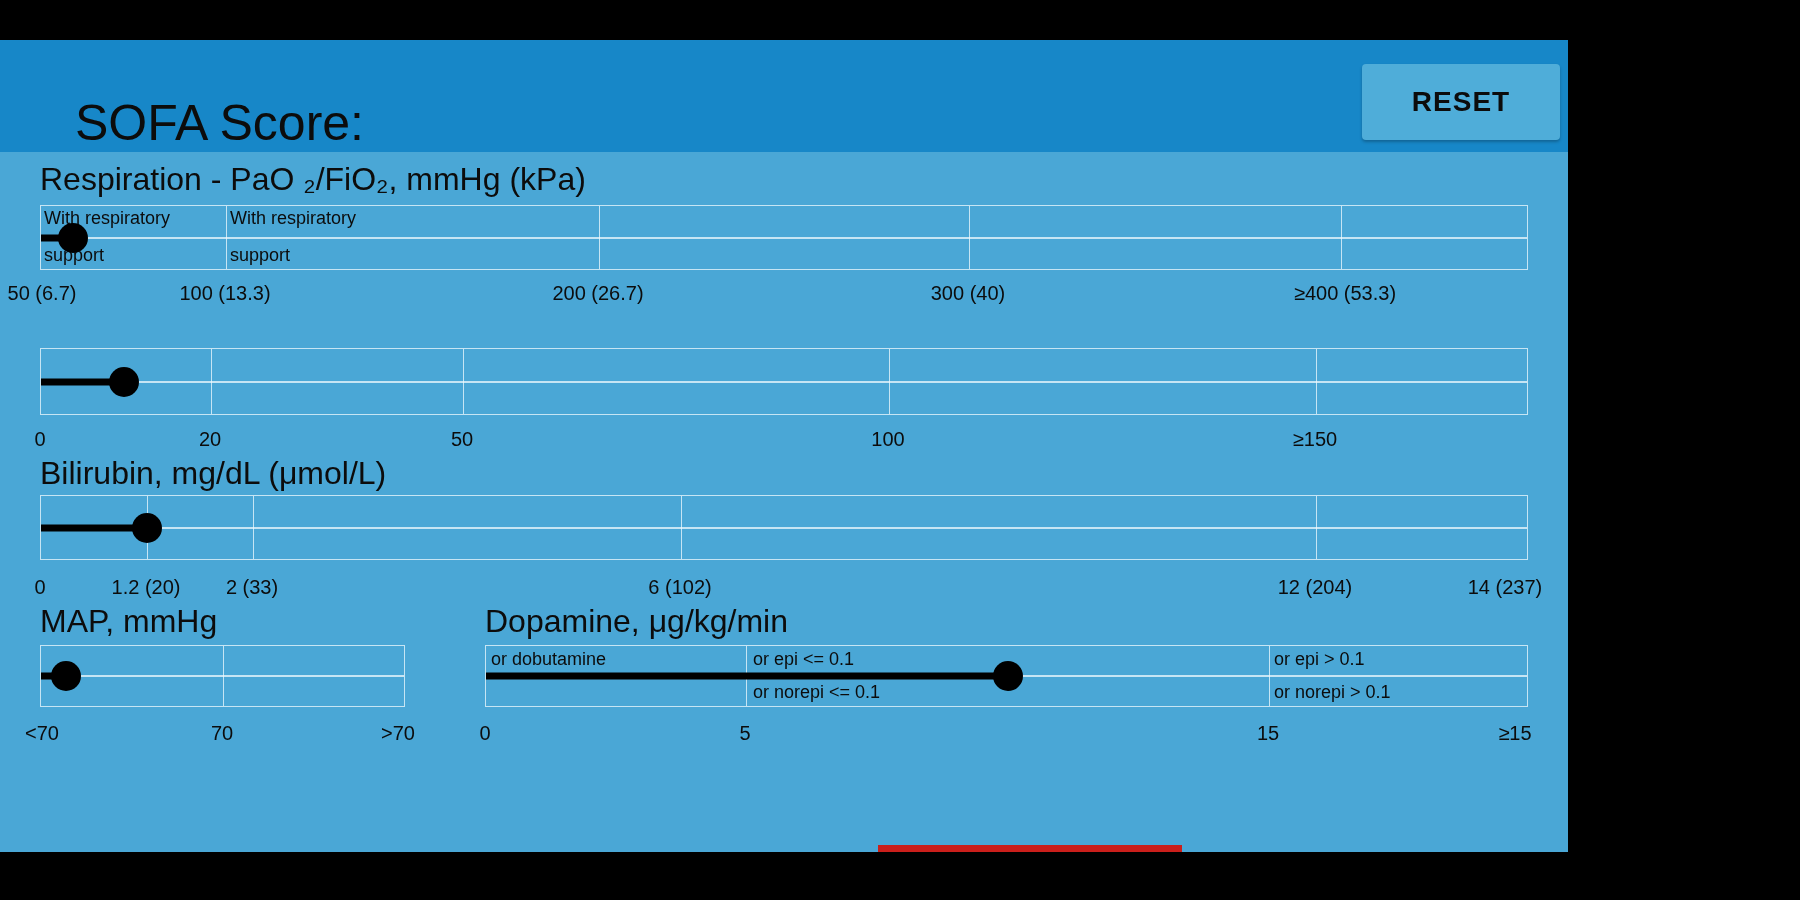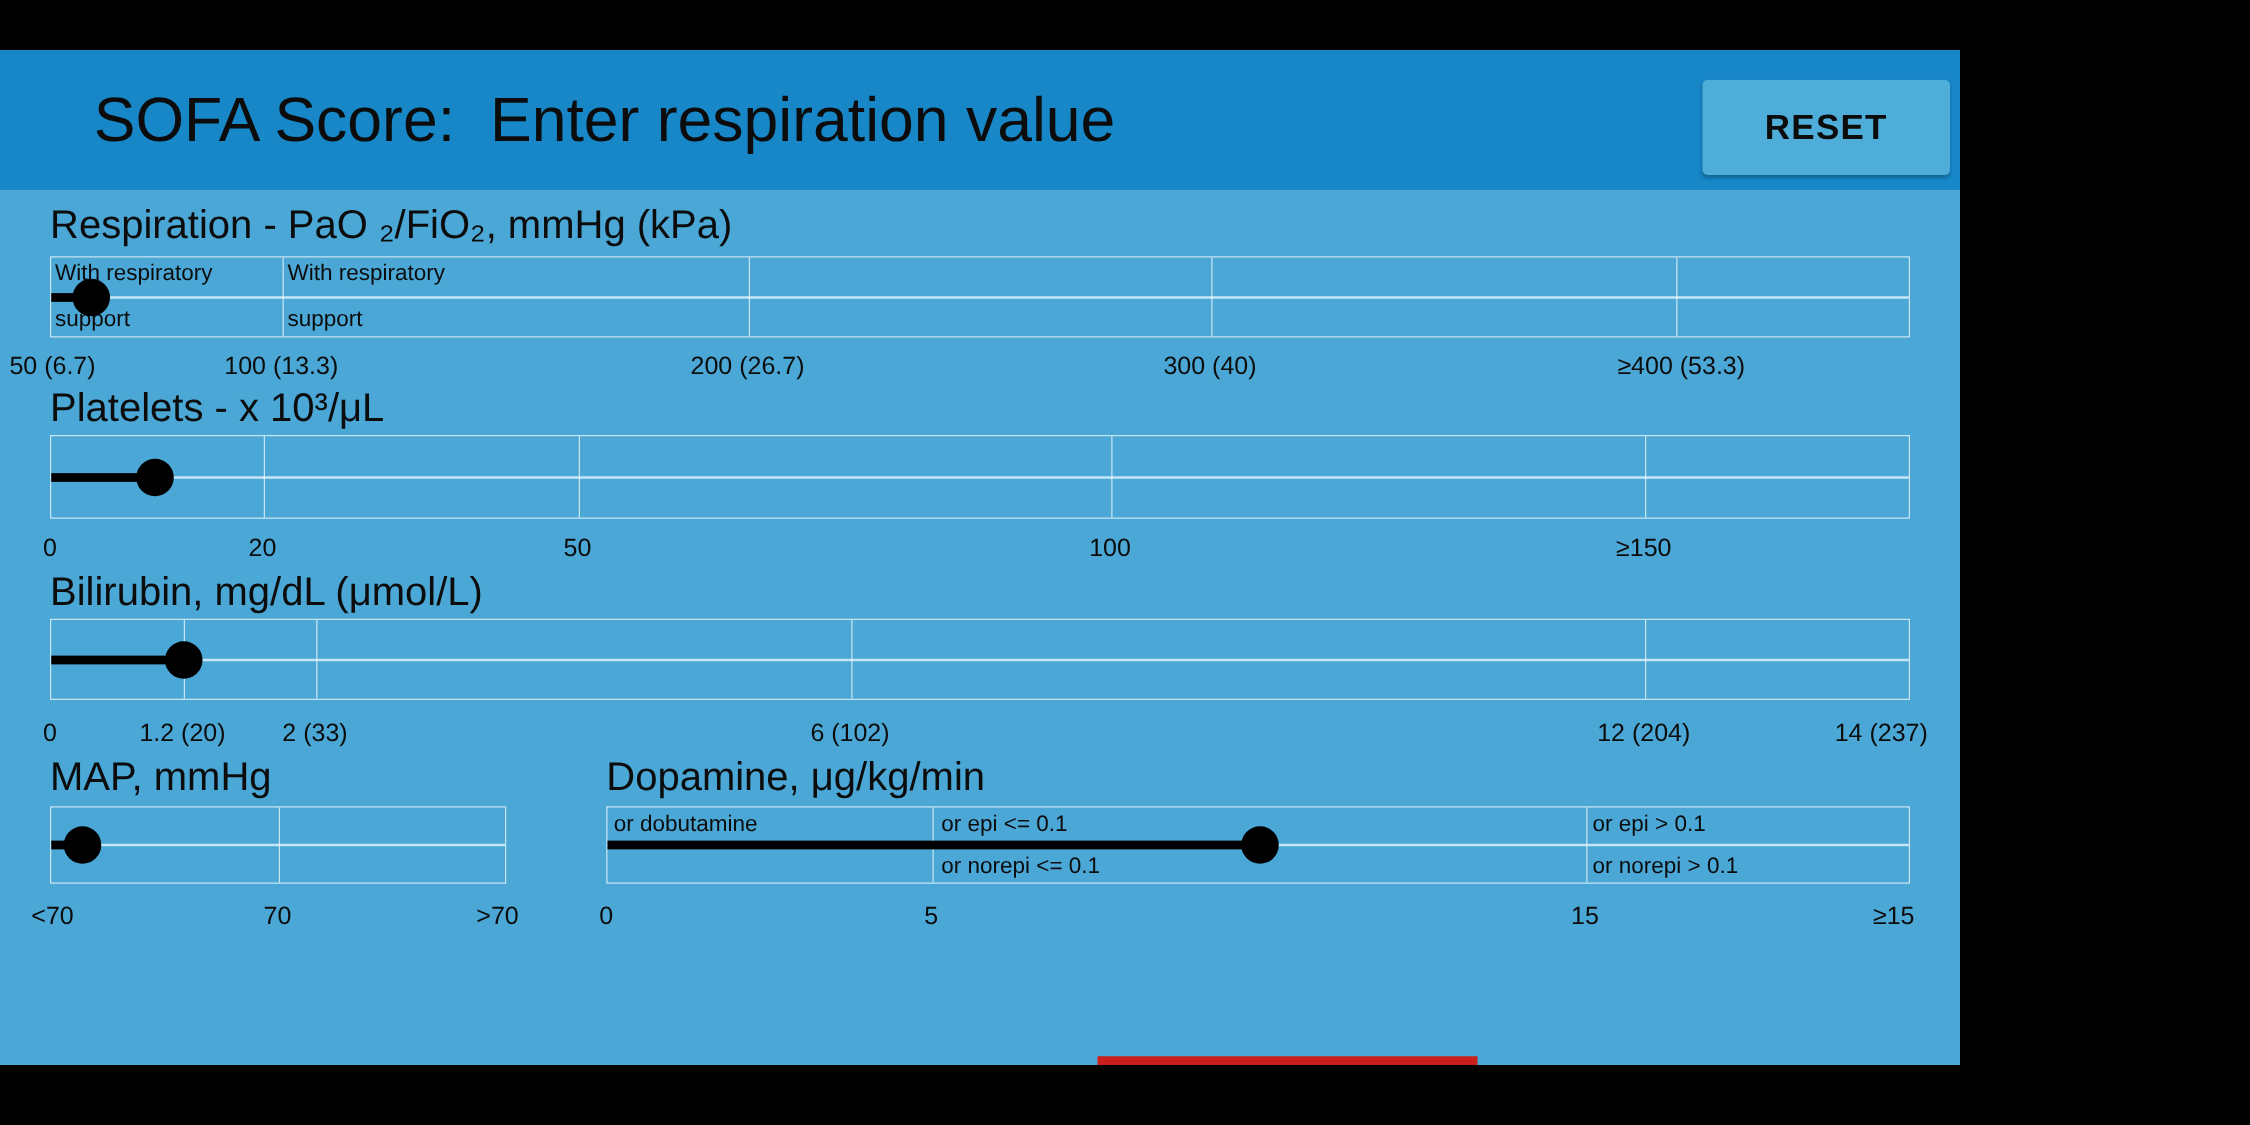--- a/index.html
+++ b/index.html
@@ -9,21 +9,21 @@
     --line:rgba(240,249,253,0.75);
     --ink:#0c0c0c;
     --red:#cb1f1b;
   }
   *{box-sizing:border-box;margin:0;padding:0}
   html,body{background:#000;}
   body{font-family:"Liberation Sans",sans-serif;color:var(--ink);}
   .screen{position:relative;width:1800px;height:900px;background:#000;overflow:hidden;}
   .app{position:absolute;left:0;top:40px;width:1568px;height:812px;background:var(--content-blue);}
   .appbar{position:absolute;left:0;top:0;width:100%;height:112px;background:var(--header-blue);}
-  .titlewrap{position:absolute;left:75px;top:0;height:112px;display:flex;align-items:center;gap:28px;font-size:50px;white-space:nowrap;}
+  .titlewrap{position:absolute;left:75px;top:0;height:112px;display:flex;align-items:flex-end;gap:28px;font-size:50px;white-space:nowrap;}
   .reset{position:absolute;right:8px;top:24px;width:198px;height:76px;background:var(--btn-blue);border:none;border-radius:4px;
          font-family:"Liberation Sans",sans-serif;font-size:28px;font-weight:bold;letter-spacing:1px;color:var(--ink);
          box-shadow:0 2px 3px rgba(0,0,0,0.25);cursor:pointer;text-align:center;}
   .content{position:absolute;left:0;top:112px;width:100%;height:872px;}
   .sec-title{position:absolute;font-size:32px;white-space:nowrap;}
   .box{position:absolute;border:1px solid var(--line);padding-left:12px;}
   .vline{position:absolute;top:0;bottom:0;width:1px;background:var(--line);}
   .track{position:absolute;left:0;right:0;top:50%;height:2px;transform:translateY(-50%);background:var(--line);}
   .fill{position:absolute;left:0;top:50%;height:7px;transform:translateY(-50%);background:#000;}
   .thumb{position:absolute;top:50%;width:30px;height:30px;border-radius:50%;background:#000;transform:translate(-50%,-50%);}
@@ -40,21 +40,20 @@
 
   <div class="blackbar" style="left:0;top:0;width:1800px;height:40px"></div>
   <div class="blackbar" style="left:0;top:852px;width:1800px;height:48px"></div>
   <div class="blackbar" style="left:1568px;top:40px;width:232px;height:812px"></div>
 
   <div class="app">
 
     <header class="appbar">
       <div class="titlewrap">
         <span>SOFA Score:</span>
-        <span>Enter respiration value</span>
       </div>
       <button class="reset">RESET</button>
     </header>
 
     <main class="content">
 
       <div class="sec-title" style="left:40px;top:9px">Respiration - PaO ₂/FiO₂, mmHg (kPa)</div>
       <div class="box" style="left:40px;top:53px;width:1488px;height:65px">
         <div class="vline" style="left:185px"></div>
         <div class="vline" style="left:558px"></div>
@@ -69,21 +68,20 @@
         <div class="thumb" style="left:32px"></div>
       </div>
       <div class="ticks" style="top:130px">
         <span style="left:42px">50 (6.7)</span>
         <span style="left:225px">100 (13.3)</span>
         <span style="left:598px">200 (26.7)</span>
         <span style="left:968px">300 (40)</span>
         <span style="left:1345px">≥400 (53.3)</span>
       </div>
 
-      <div class="sec-title" style="left:40px;top:156px">Platelets - x 10³/μL</div>
       <div class="box" style="left:40px;top:196px;width:1488px;height:67px">
         <div class="vline" style="left:170px"></div>
         <div class="vline" style="left:422px"></div>
         <div class="vline" style="left:848px"></div>
         <div class="vline" style="left:1275px"></div>
         <div class="track"></div>
         <div class="fill" style="width:83px"></div>
         <div class="thumb" style="left:83px"></div>
       </div>
       <div class="ticks" style="top:276px">

